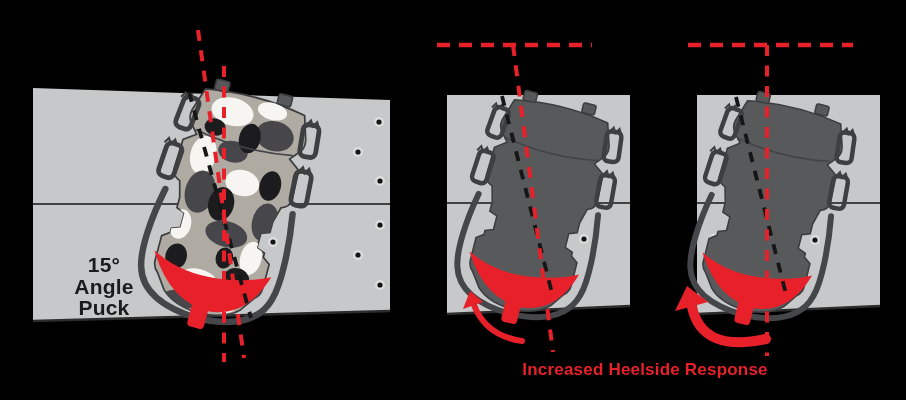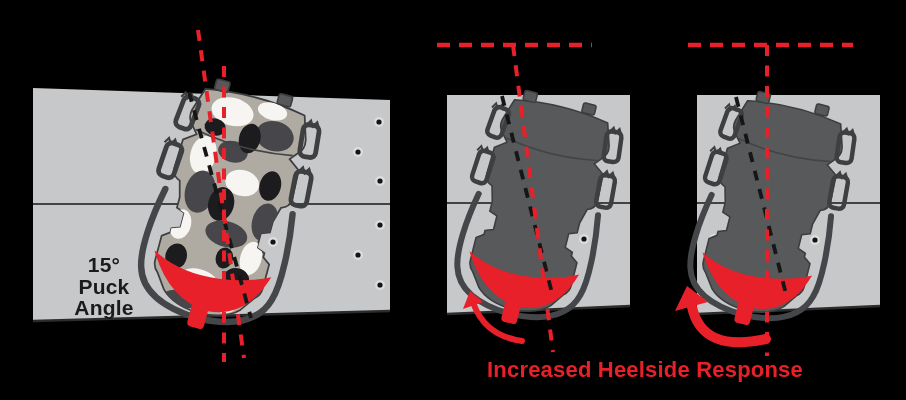--- a/index.html
+++ b/index.html
@@ -8,21 +8,21 @@
     font-family:"Liberation Sans",sans-serif;
   }
   .stage svg{position:absolute;left:0;top:0;}
   .label-block{
     position:absolute;left:34px;top:222px;width:140px;text-align:center;
     color:#1b1b1d;font-weight:800;font-size:21px;line-height:21.5px;letter-spacing:.2px;margin-top:32px;
   }
   .label-block span{display:block;}
   .caption{
     position:absolute;left:444px;top:359px;width:402px;text-align:center;
-    color:#e7202a;font-weight:800;font-size:22px;line-height:22px;letter-spacing:.2px;
+    color:#e7202a;font-weight:800;font-size:17px;line-height:22px;letter-spacing:.2px;
   }
   .plate-solid{fill:#58595b;stroke:#3c3d3f;stroke-width:1.6;}
   .plate-camo-base{fill:#b0aba2;stroke:#3c3d3f;stroke-width:1.6;}
   .ring{fill:none;stroke:#3e3f41;stroke-width:4.5;}
   .teeth{fill:none;stroke:#3e3f41;stroke-width:2;}
   .bump{fill:#57585a;stroke:#3c3d3f;stroke-width:1.5;}
   .divider{fill:none;stroke:#434446;stroke-width:1.6;}
   .heel-loop{fill:none;stroke:#45464a;stroke-width:6;stroke-linecap:round;}
   .red-fill{fill:#e7202a;}
   .board{fill:#c7c8c9;}
@@ -208,19 +208,19 @@
     <line class="dash-red" x1="767" y1="45" x2="767" y2="356"></line>
     <g>
       <path class="arrow-stroke" style="stroke-width:10" d="M 766 339 Q 702 353 692 307"></path>
       <polygon class="red-fill" points="687,286 708,302 675,311"></polygon>
     </g>
   </g>
 </svg>
 
   <div class="label-block">
     <span>15°</span>
+    <span>Angle</span>
     <span>Puck</span>
-    <span>Angle</span>
   </div>
 
   <div class="caption">Increased Heelside Response</div>
 
 </div>
 
 </body></html>

